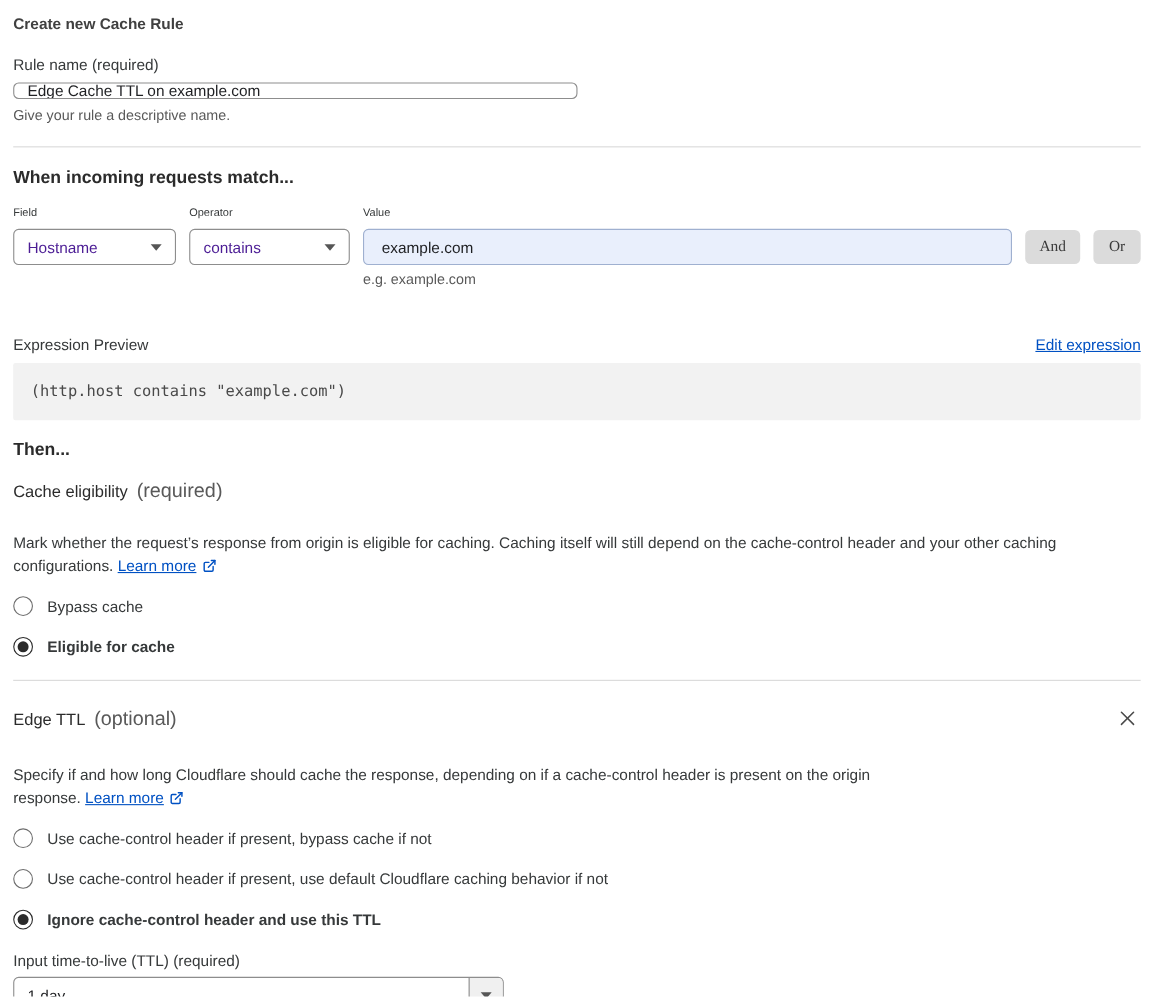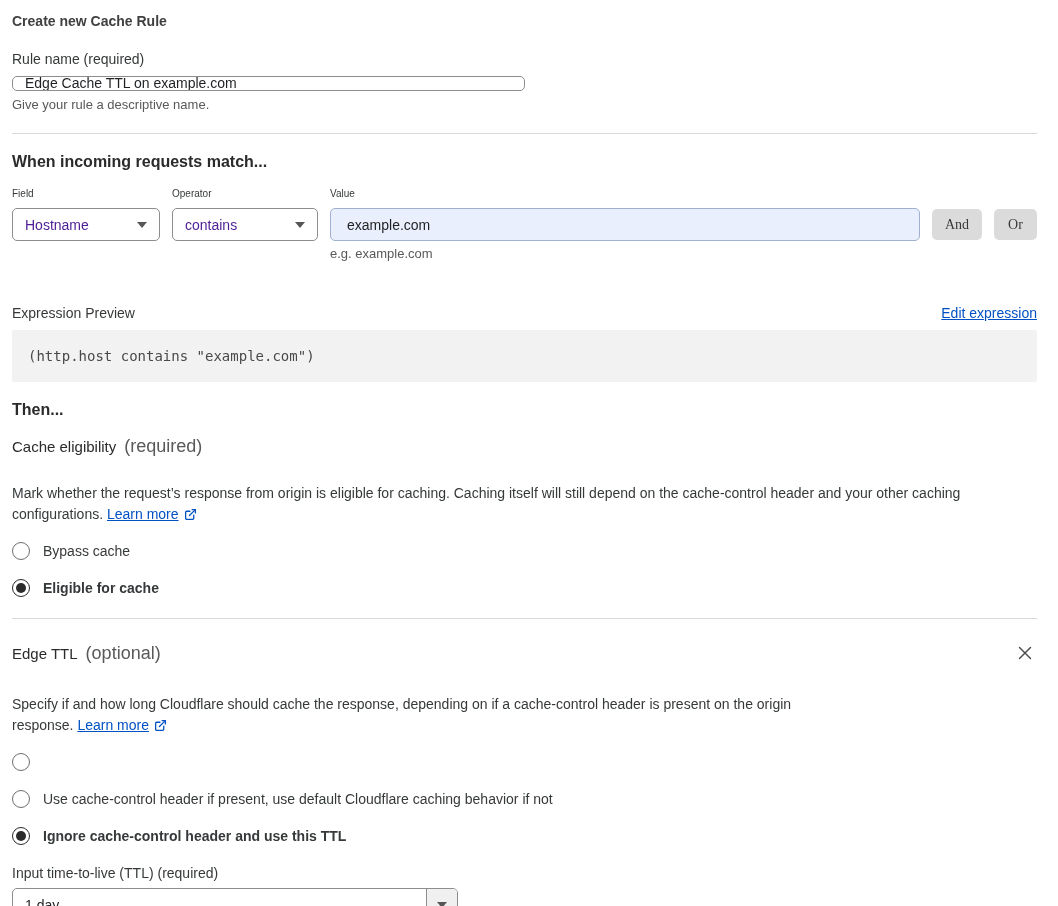--- a/index.html
+++ b/index.html
@@ -213,20 +213,21 @@
     <p class="description edge-desc"><span>Specify if and how long Cloudflare should cache the response, depending on if a cache-control header is present on the origin response.</span>
       <a class="link"><span>Learn more</span></a><svg class="ext-icon" width="13" height="13" viewBox="0 0 24 24" fill="none" stroke="#0051c3" stroke-width="2.4" stroke-linecap="round" stroke-linejoin="round">
           <path d="M18 13v6a2 2 0 0 1-2 2H5a2 2 0 0 1-2-2V8a2 2 0 0 1 2-2h6"></path>
           <polyline points="15 3 21 3 21 9"></polyline>
           <line x1="10" y1="14" x2="21" y2="3"></line>
         </svg>
     </p>
     <div class="edge-options">
       <div class="radio-row">
         <span class="radio"></span>
+        <span class="radio-label">Use cache-control header if present, bypass cache if not</span>
       </div>
       <div class="radio-row">
         <span class="radio"></span>
         <span class="radio-label">Use cache-control header if present, use default Cloudflare caching behavior if not</span>
       </div>
       <div class="radio-row">
         <span class="radio checked"></span>
         <span class="radio-label selected-label">Ignore cache-control header and use this TTL</span>
       </div>
     </div>

